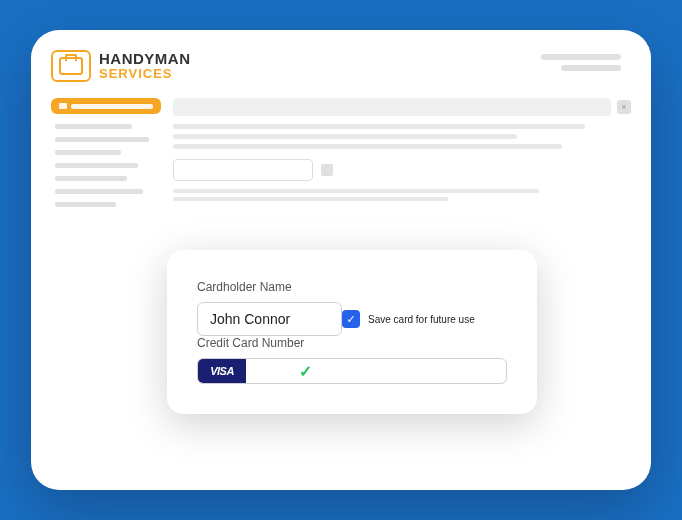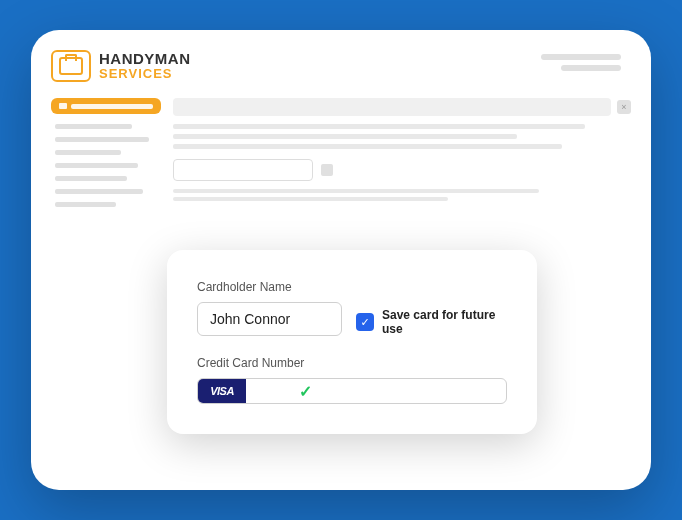--- a/index.html
+++ b/index.html
@@ -252,23 +252,21 @@
 
     .field-label {
       font-size: 12px;
       font-weight: 500;
       color: #555;
       margin-bottom: 8px;
     }
 
     .field-row {
       display: flex;
-      align-items: flex-end;
-      gap: 14px;
-      margin-bottom: 20px;
+      align-items: center;
     }
 
     .name-input {
       padding: 8px 12px;
       border: 1px solid #d0d0d0;
       border-radius: 6px;
       font-size: 14px;
       color: #222;
       width: 145px;
       background: #fff;
@@ -291,22 +289,22 @@
       flex-shrink: 0;
     }
 
     .checkbox-check {
       color: white;
       font-size: 11px;
       line-height: 1;
     }
 
     .save-label {
-      font-size: 12px;
-      font-weight: 700;
+      font-size: 10px;
+      font-weight: 400;
       color: #222;
     }
 
     .cc-input-wrapper {
       display: flex;
       align-items: center;
       border: 1px solid #d0d0d0;
       border-radius: 6px;
       overflow: hidden;
       width: 100%;

